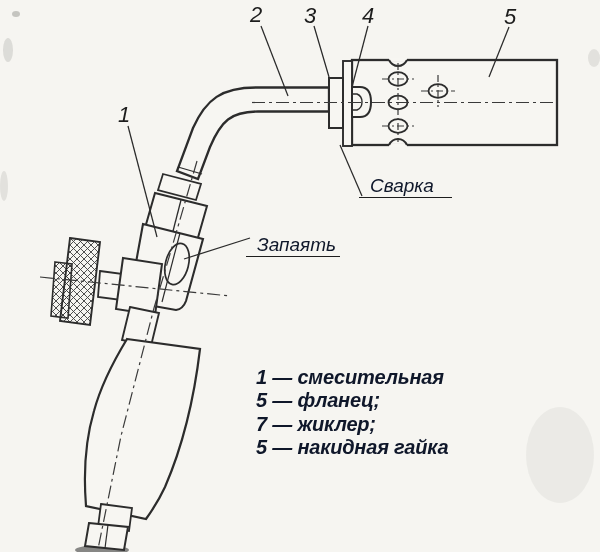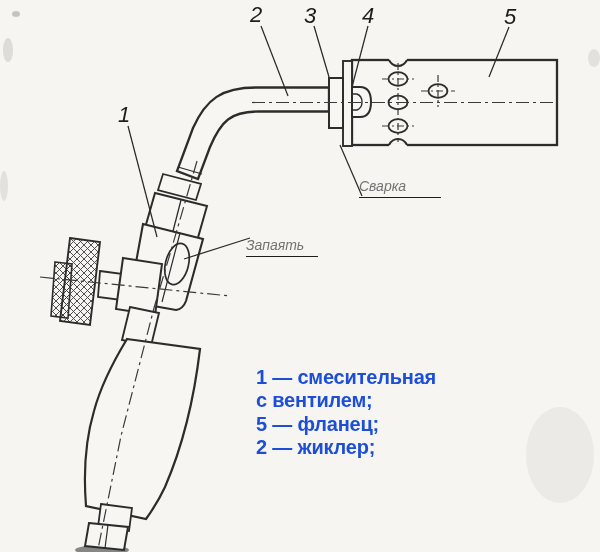--- a/index.html
+++ b/index.html
@@ -14,31 +14,31 @@
   }
   .stage svg{position:absolute;left:0;top:0;}
   .callout-num{
     font-family:"Liberation Sans",sans-serif;
     font-style:italic;font-weight:400;
     font-size:22px;fill:#1d1d1d;
   }
   .anno-label{
     position:absolute;
     font-style:italic;font-weight:400;
-    font-size:14px;color:#737373;
+    font-size:19px;color:#0f172a;
     border-bottom:1.6px solid #1d1d1d;
     white-space:nowrap;line-height:20px;
-    padding:0 4px 1px 0;
+    padding:0 4px 1px 11px;
   }
   .label-weld{left:359px;top:176px;min-width:78px;}
   .label-solder{left:246px;top:235px;min-width:68px;}
   .legend{
     position:absolute;left:256px;top:366px;width:300px;
-    font-weight:700;
-    font-size:20px;line-height:23.4px;color:#1d4ed8;
+    font-style:italic;font-weight:700;
+    font-size:20px;line-height:23.4px;color:#0f172a;
     letter-spacing:-0.2px;
   }
   .legend-line{white-space:nowrap;}
 </style>
 </head>
 <body>
 
 <div class="stage">
 
   <svg width="600" height="552" viewBox="0 0 600 552">
@@ -133,18 +133,18 @@
       <text class="callout-num" x="362" y="23">4</text>
       <text class="callout-num" x="504" y="24">5</text>
     </g>
   </svg>
 
   <div class="anno-label label-weld">Сварка</div>
   <div class="anno-label label-solder">Запаять</div>
 
   <div class="legend">
     <div class="legend-line">1 — смесительная</div>
-    <div class="legend-line">с вентилем;</div>
     <div class="legend-line">5 — фланец;</div>
-    <div class="legend-line">2 — жиклер;</div>
+    <div class="legend-line">7 — жиклер;</div>
+    <div class="legend-line">5 — накидная гайка</div>
   </div>
 
 </div>
 
 </body></html>

